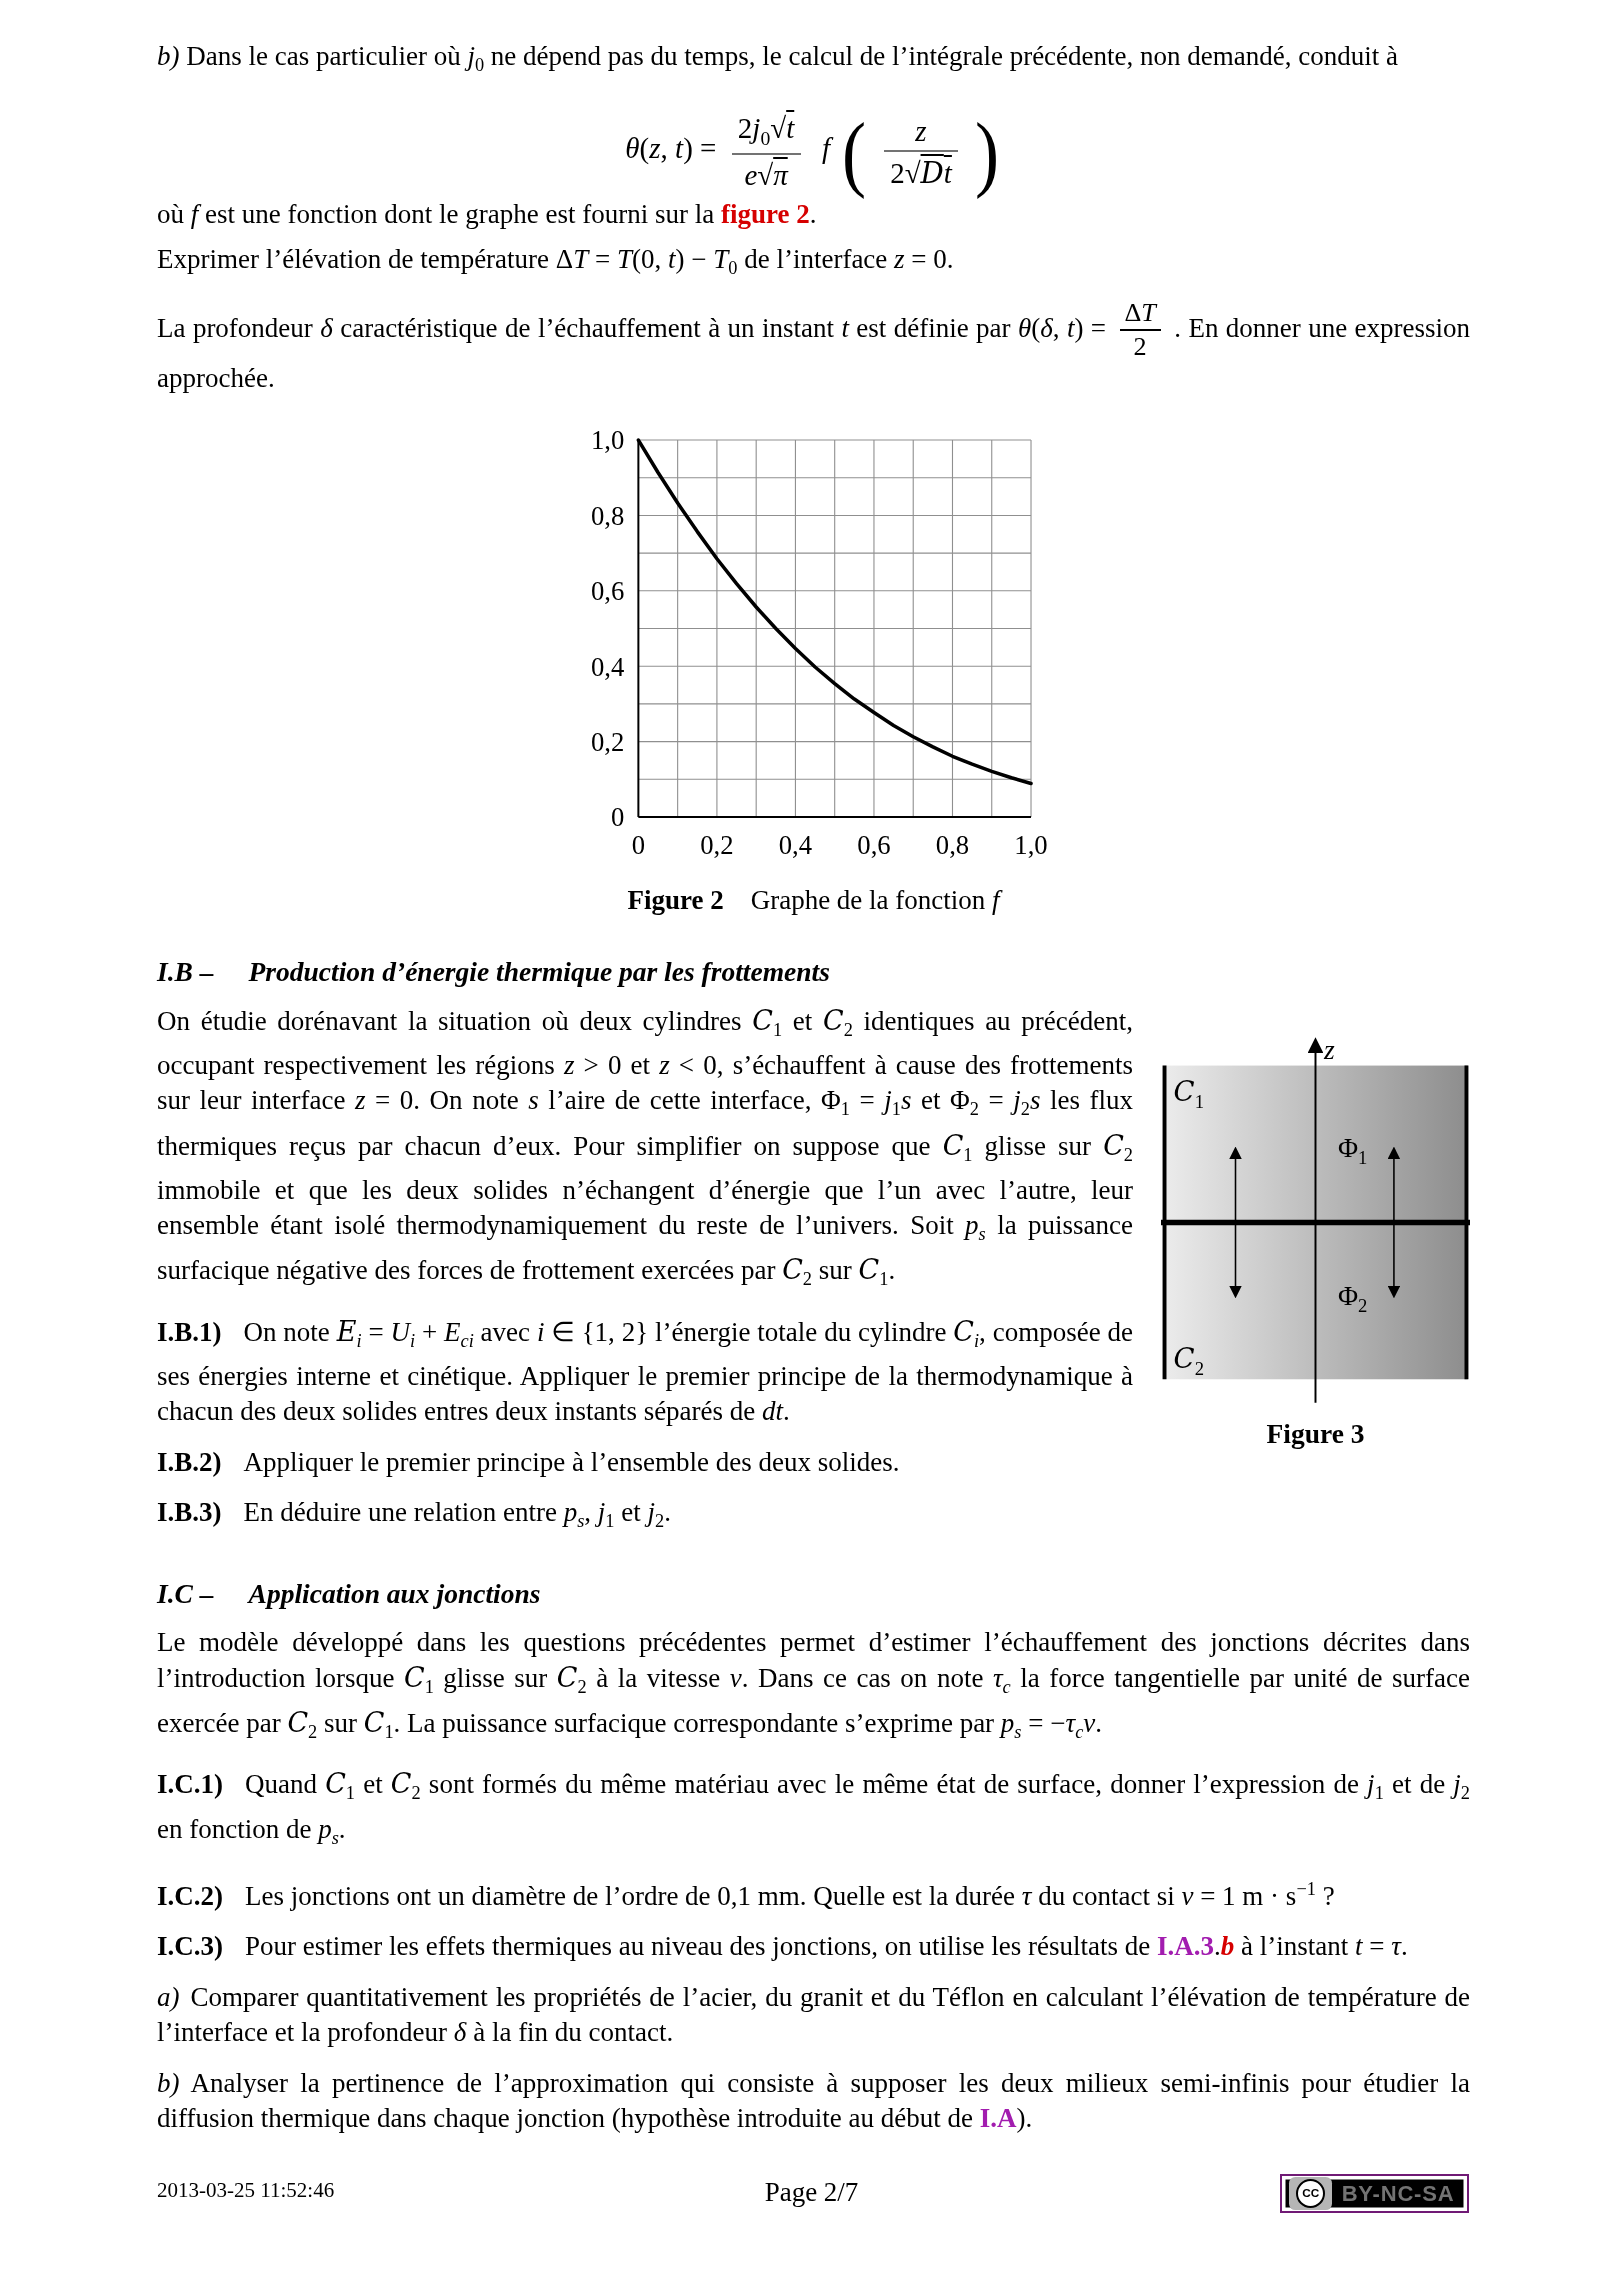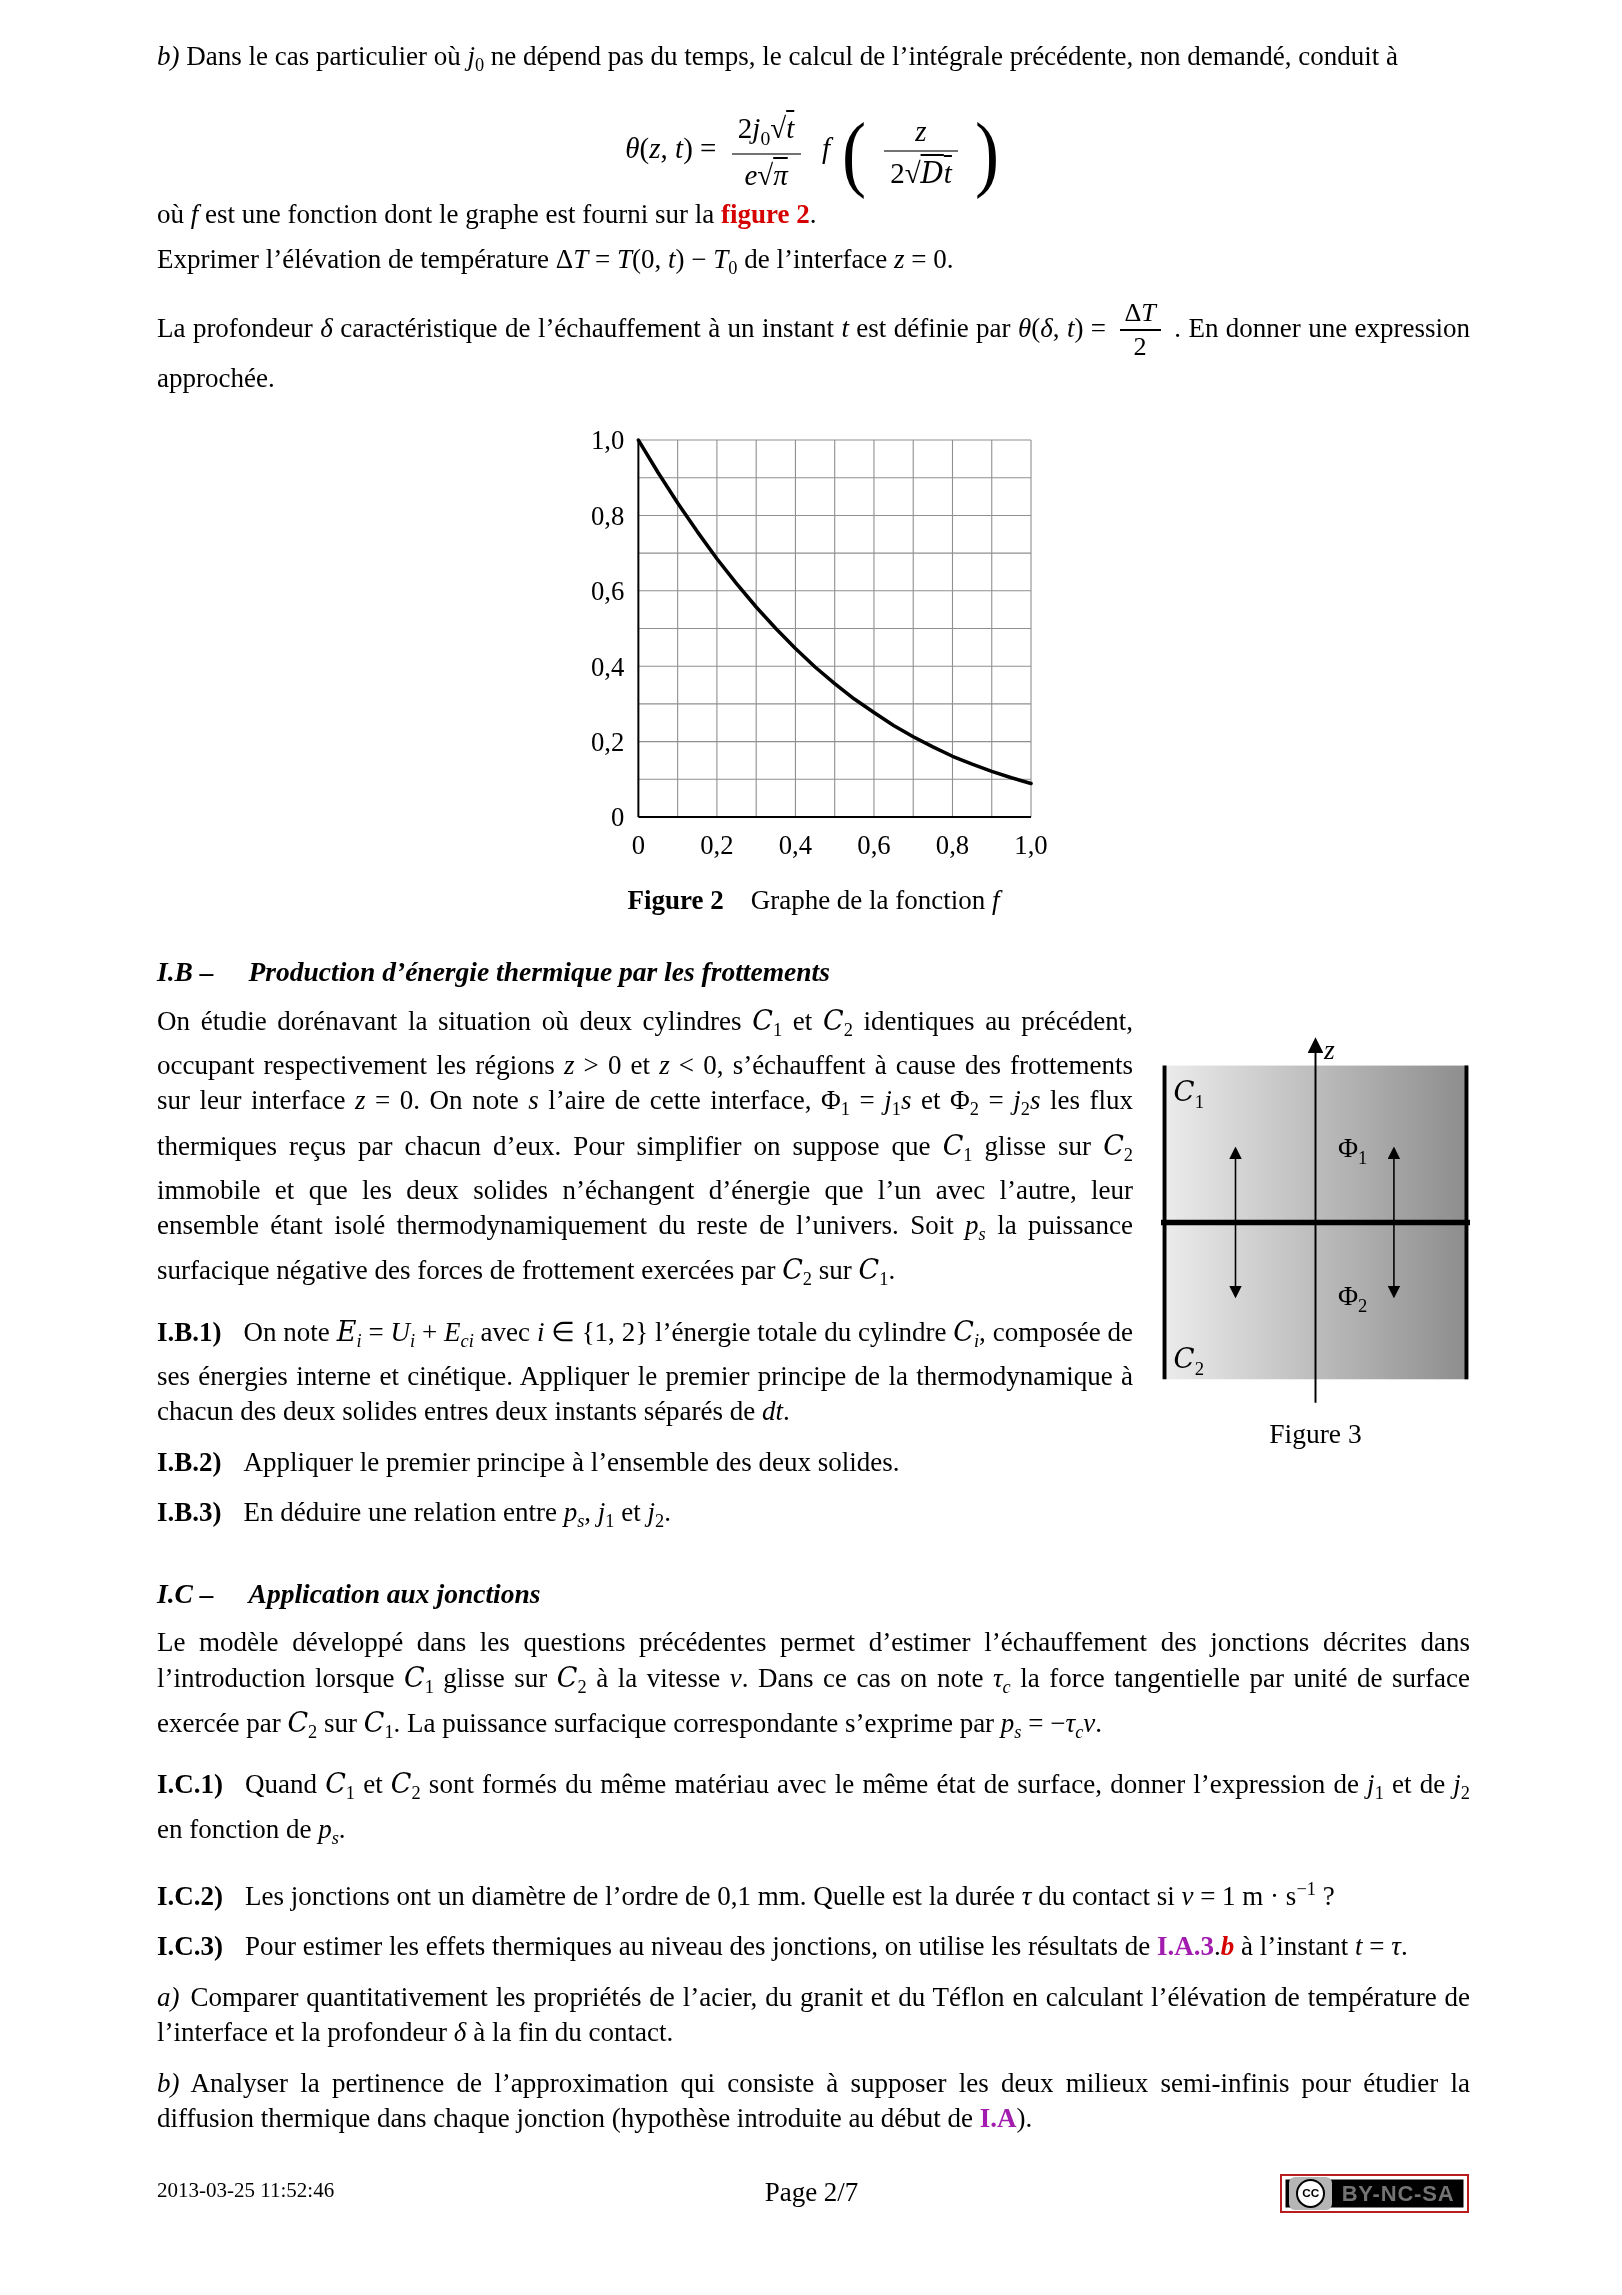--- a/index.html
+++ b/index.html
@@ -48,28 +48,28 @@
   
   .fig3{float:right;width:309px;margin:31px 0 0 28px;}
   .fig3-box{position:relative;width:309px;height:369px;}
   .fig3-box svg{position:absolute;left:0;top:0;}
   .f3-lbl{position:absolute;font-size:27.5px;line-height:1;}
   .f3-z{left:163px;top:1.6px;}
   .f3-c1{left:12.6px;top:44px;}
   .f3-c2{left:12.6px;top:311px;}
   .f3-phi1{left:177px;top:100px;}
   .f3-phi2{left:177px;top:248px;}
-  .fig3-cap{text-align:center;font-weight:400;font-size:27.5px;margin-top:12.6px;}
+  .fig3-cap{text-align:center;font-weight:700;font-size:27.5px;margin-top:12.6px;}
 
   
   .footer{position:absolute;left:0;right:0;bottom:82px;height:44px;}
   .foot-time{position:absolute;left:157px;bottom:4.7px;font-size:21px;}
   .foot-page{position:absolute;left:50%;transform:translateX(-50%);bottom:3.1px;font-size:27px;}
   .cc-badge{position:absolute;right:154px;bottom:0;display:inline-flex;align-items:center;
-            background:#000;border:2px solid #b91c1c;box-shadow:inset 0 0 0 3.5px #fff;
+            background:#000;border:2px solid #701a75;box-shadow:inset 0 0 0 3.5px #fff;
             padding:5.5px 12.6px 5.5px 6.3px;gap:9.4px;height:39px;box-sizing:border-box;}
   .cc-left{background:#b5b5b5;border-radius:6.3px;padding:2.4px 7px;margin-left:0.8px;display:flex;align-items:center;}
   .cc-circle{width:25px;height:25px;border-radius:50%;background:#fff;border:2.4px solid #000;
              display:flex;align-items:center;justify-content:center;
              font-family:"Liberation Sans",sans-serif;font-weight:700;font-size:11.8px;color:#000;line-height:1;}
   .cc-text{color:#737373;font-family:Liberation Sans, sans-serif;font-weight:700;font-size:22px;letter-spacing:0.8px;line-height:1;}
 </style>
 </head>
 <body>
 

